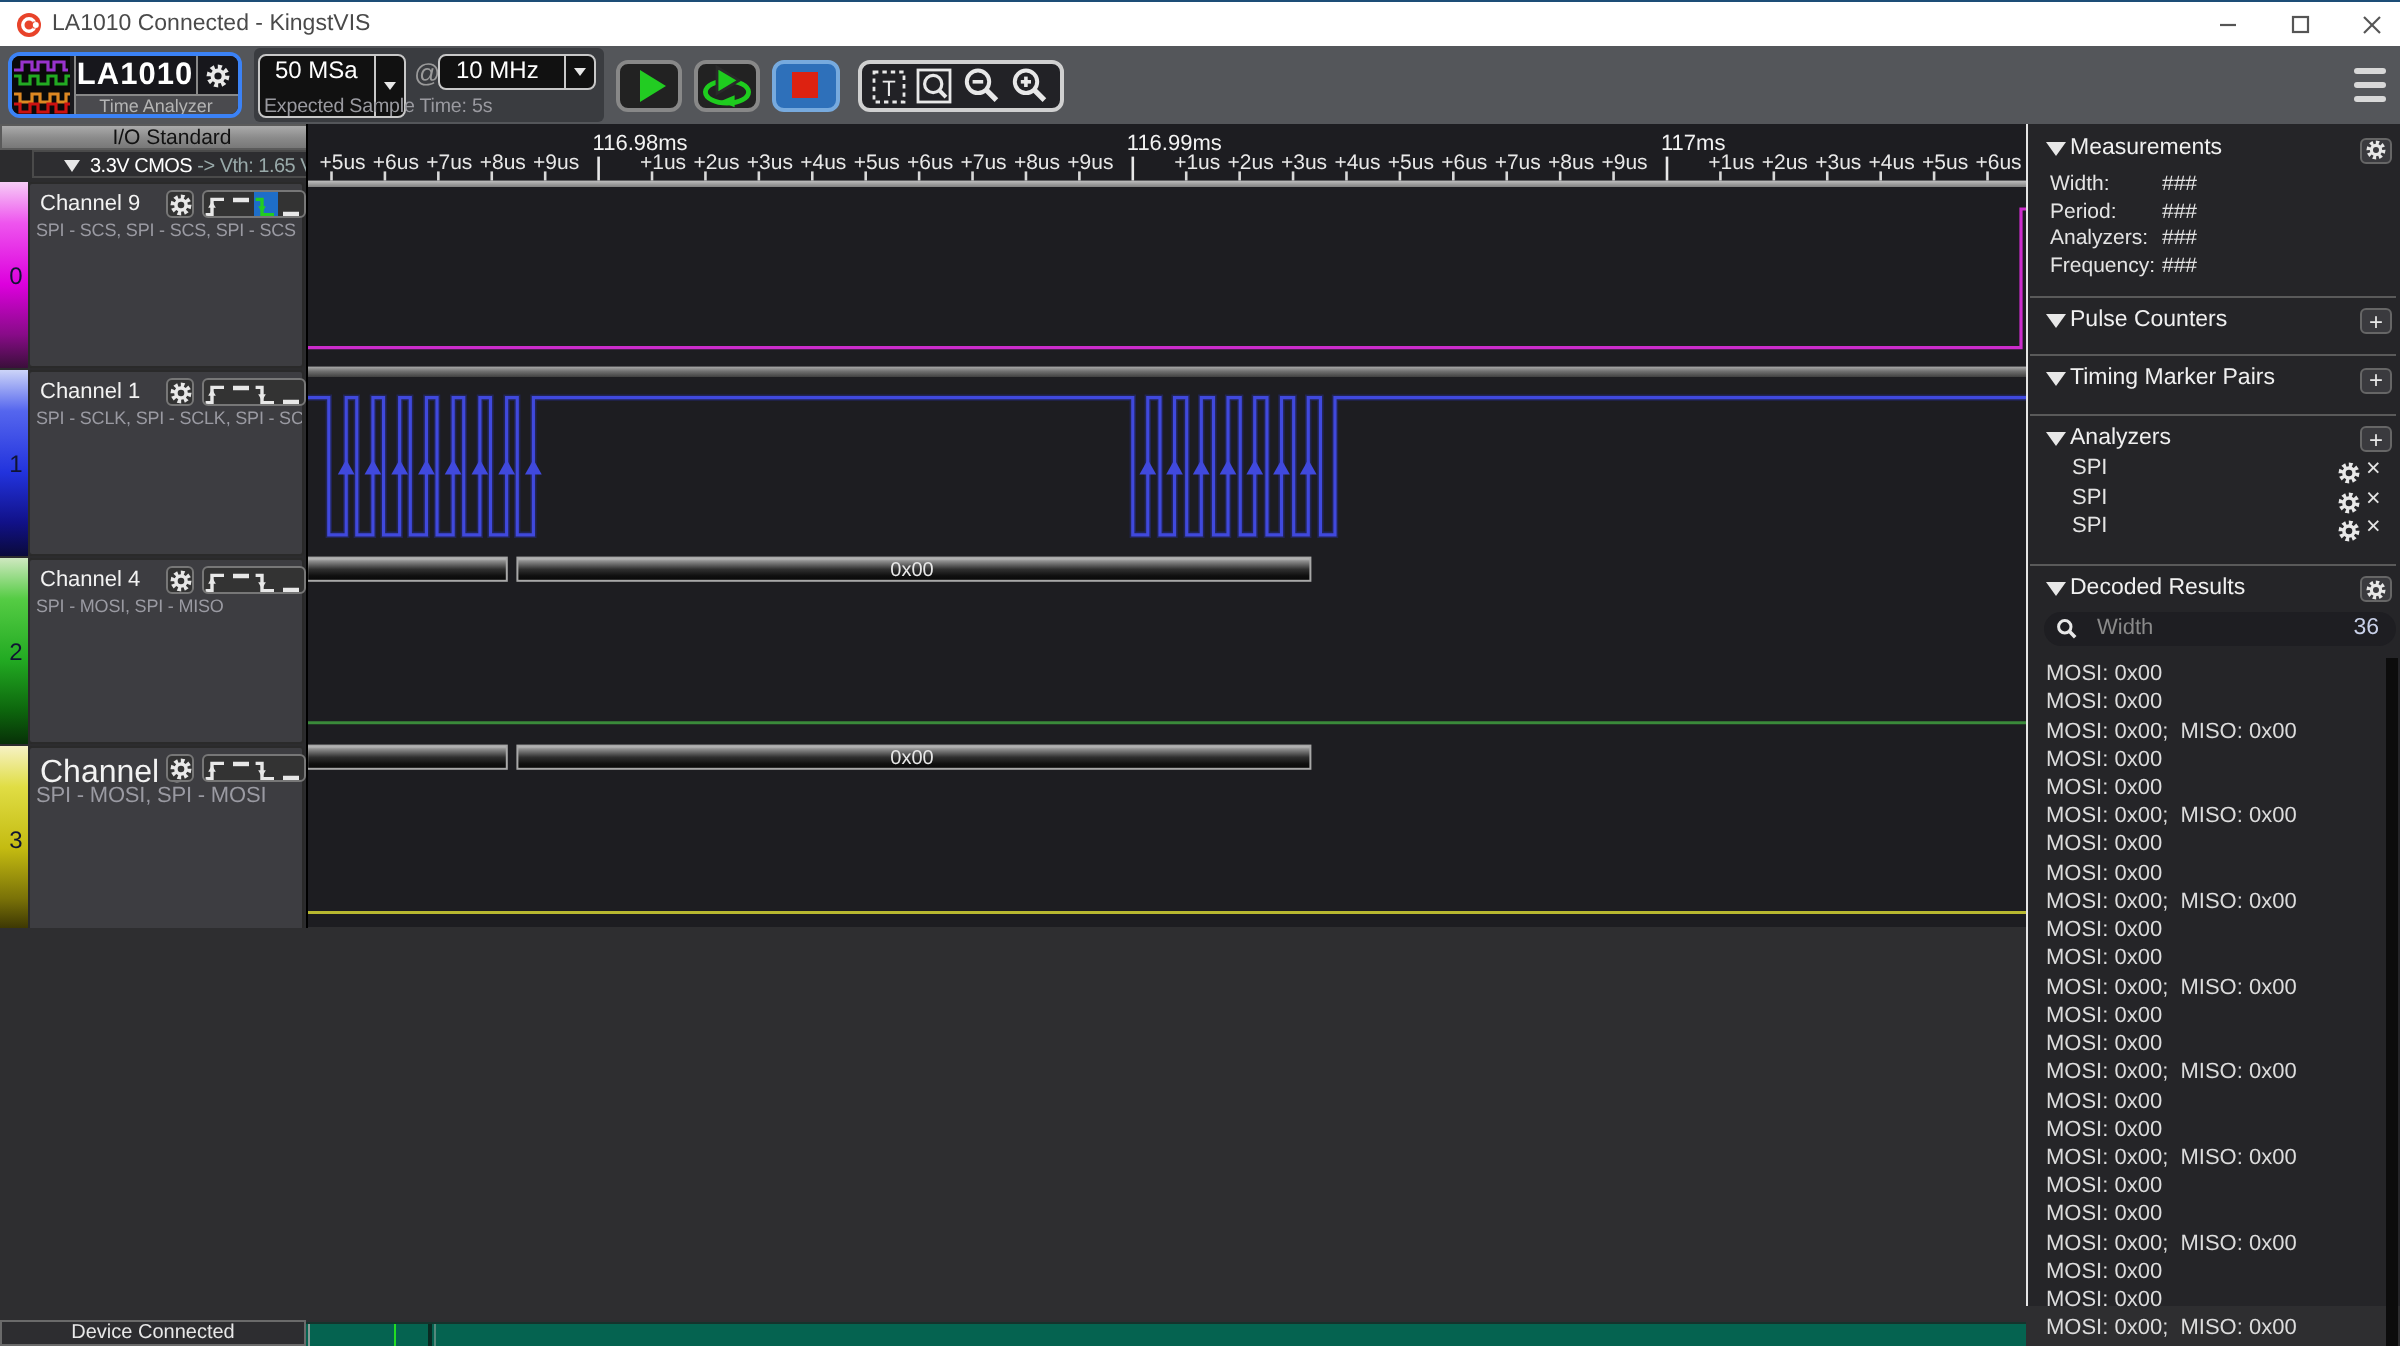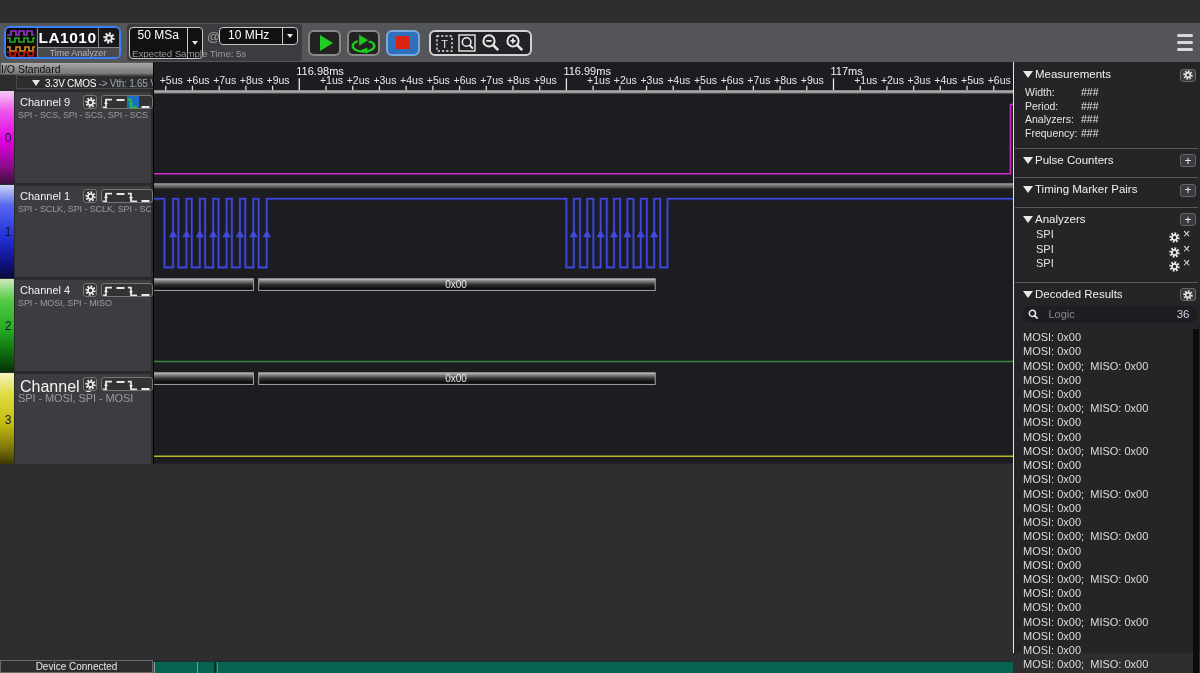--- a/index.html
+++ b/index.html
@@ -1,19 +1,34 @@
 <!DOCTYPE html>
 <html><head><meta charset="utf-8"><style>
 *{margin:0;padding:0;box-sizing:border-box}
 html,body{width:1200px;height:673px;overflow:hidden;font-family:"Liberation Sans",sans-serif;background:#2e2e30}
 .abs{position:absolute}
 </style></head>
 <body>
 <div class="abs" style="left:0;top:0;width:1200px;height:673px">
 
+<div class="abs" style="left:0;top:0;width:1200px;height:22.5px;background:#ffffff;border-top:1.5px solid #1d4e77">
+  <svg width="13" height="13" viewBox="0 0 13 13" style="position:absolute;left:8px;top:4.5px">
+    <circle cx="6.5" cy="6.5" r="6" fill="#e8432a"></circle>
+    <circle cx="6.5" cy="6.5" r="3.1" fill="none" stroke="#ffffff" stroke-width="1.7"></circle>
+    <rect x="8.3" y="4.8" width="3.6" height="3.4" fill="#e8432a"></rect>
+    <circle cx="9.9" cy="6.5" r="1.5" fill="#ffffff"></circle>
+  </svg>
+  <div class="abs" style="left:26px;top:5px;font-size:11.5px;color:#4a4a4a">LA1010 Connected - KingstVIS</div>
+  <svg width="120" height="18" viewBox="0 0 120 18" style="position:absolute;left:1076px;top:2px">
+    <line x1="34" y1="9.5" x2="42" y2="9.5" stroke="#555" stroke-width="1.1"></line>
+    <rect x="70.5" y="5.5" width="7.5" height="7.5" fill="none" stroke="#555" stroke-width="1.1"></rect>
+    <line x1="106" y1="5.5" x2="114" y2="13.5" stroke="#555" stroke-width="1.1"></line>
+    <line x1="114" y1="5.5" x2="106" y2="13.5" stroke="#555" stroke-width="1.1"></line>
+  </svg>
+</div>
 
 <div class="abs" style="left:0;top:22.5px;width:1200px;height:39.5px;background:#54565a">
 
   <div class="abs" style="left:3.5px;top:3.5px;width:117px;height:33px;border:2px solid #3b82f6;border-radius:6px;background:#1a1a1e;overflow:hidden">
     <div class="abs" style="left:0;top:0;width:31px;height:29px"><svg width="29" height="31" viewBox="0 0 29 31">
             <rect width="29" height="31" fill="#0a0a0a"></rect>
             <path d="M1,7 h4 v-4 h5 v4 h3 v-4 h5 v4 h3 v-4 h5 v4 h2" fill="none" stroke="#9933cc" stroke-width="1.6"></path>
             <path d="M1,10 h3 v4 h5 v-4 h4 v4 h5 v-4 h4 v4 h5 v-4 h2" fill="none" stroke="#22aa22" stroke-width="1.6"></path>
             <path d="M1,19 h3 v4 h6 v-4 h4 v4 h5 v-4 h4 v4 h4 v-4 h2" fill="none" stroke="#dd8822" stroke-width="1.6"></path>
             <path d="M1,24 h3 v4 h5 v-4 h4 v4 h5 v-4 h4 v4 h5 v-4 h2" fill="none" stroke="#cc1111" stroke-width="1.6"></path>
@@ -86,21 +101,21 @@
   </div>
 
   <div class="abs" style="left:1177px;top:11px;width:16px">
     <div style="height:3.5px;background:#d8d8d8;border-radius:2px;margin-bottom:3.5px"></div>
     <div style="height:3.5px;background:#d8d8d8;border-radius:2px;margin-bottom:3.5px"></div>
     <div style="height:3.5px;background:#d8d8d8;border-radius:2px"></div>
   </div>
 </div>
 
 <div class="abs" style="left:0;top:62px;width:153px;height:404.5px;background:#2c2c2e">
-  <div class="abs" style="left:0;top:0;width:172px;height:13.3px;background:linear-gradient(180deg,#ababab,#8a8a8a 55%,#787878);border:1px solid #5a5a5a;text-align:left;font-size:10.5px;color:#111;line-height:12px">I/O Standard</div>
+  <div class="abs" style="left:0;top:0;width:172px;height:13.3px;background:linear-gradient(180deg,#ababab,#8a8a8a 55%,#787878);border:1px solid #5a5a5a;text-align:center;font-size:10.5px;color:#111;line-height:12px">I/O Standard</div>
   <div class="abs" style="left:16px;top:13.3px;width:184px;height:14.2px;background:#2d2d30;border:1px solid #4a4a4a">
     <div class="abs" style="left:15px;top:4px;width:0;height:0;border-left:4.5px solid transparent;border-right:4.5px solid transparent;border-top:6px solid #e8e8e8"></div>
     <div class="abs" style="left:28px;top:1.5px;font-size:10px;letter-spacing:-0.25px;white-space:nowrap"><span style="color:#fff">3.3V CMOS</span><span style="color:#9aa"> -&gt; Vth: 1.65 V</span></div>
   </div>
   <div style="position:absolute;left:0;top:28.5px;width:153px;height:93px">
 <div style="position:absolute;left:0;top:0;width:14px;height:93px;background:linear-gradient(180deg,#f6ccf6 0%,#ee55ee 22%,#dd00dd 55%,#880b88 82%,#3a0f3a 100%)"></div>
 <div style="position:absolute;left:3px;top:40px;width:10px;font-size:12px;color:#101432;text-align:center">0</div>
 <div style="position:absolute;left:14px;top:0;width:138px;height:93px;background:#3d3d41;border:1px solid #2a2a2a;border-radius:2px">
 <div style="position:absolute;left:5px;top:4px;font-size:11px;color:#f2f2f2">Channel 9</div>
 <div style="position:absolute;left:68px;top:3.5px;width:14px;height:14px;border:1px solid #777;border-radius:3px;background:#333;display:flex;align-items:center;justify-content:center">
@@ -423,21 +438,21 @@
       <div style="position:absolute;right:4px;top:226.0px;width:16px;height:13px;border:1px solid #666;border-radius:3px;background:#3a3a3e;display:flex;align-items:center;justify-content:center;color:#e8e8e8;font-size:12px;line-height:10px">
         <svg width="10" height="10" viewBox="0 0 10 10">
           <path d="M4.91,0.20 L6.92,0.60 L6.24,2.16 L7.15,2.77 L8.33,1.54 L9.47,3.25 L7.89,3.87 L8.10,4.94 L9.80,4.91 L9.40,6.92 L7.84,6.24 L7.23,7.15 L8.46,8.33 L6.75,9.47 L6.13,7.89 L5.06,8.10 L5.09,9.80 L3.08,9.40 L3.76,7.84 L2.85,7.23 L1.67,8.46 L0.53,6.75 L2.11,6.13 L1.90,5.06 L0.20,5.09 L0.60,3.08 L2.16,3.76 L2.77,2.85 L1.54,1.67 L3.25,0.53 L3.87,2.11 L4.94,1.90 Z M6.50,5.00 A1.50,1.50 0 1 0 3.50,5.00 A1.50,1.50 0 1 0 6.50,5.00 Z" fill="#e8e8e8" fill-rule="evenodd"></path>
         </svg>
       </div>
       <div style="position:absolute;left:7.5px;top:243.6px;width:176px;height:17.5px;background:#1e1e22;border-radius:9px">
         <svg width="11" height="11" viewBox="0 0 11 11" style="position:absolute;left:6px;top:3px">
           <circle cx="4.4" cy="4.4" r="3.1" fill="none" stroke="#e8e8e8" stroke-width="1.5"></circle>
           <line x1="6.8" y1="6.8" x2="9.6" y2="9.6" stroke="#e8e8e8" stroke-width="1.8"></line>
         </svg>
-        <div style="position:absolute;left:27px;top:2.5px;font-size:11px;color:#8a8a8a">Logic</div>
+        <div style="position:absolute;left:27px;top:2.5px;font-size:11px;color:#8a8a8a">Width</div>
         <div style="position:absolute;right:8px;top:2px;font-size:11.5px;color:#c8d0e8">36</div>
       </div>
       <div style="position:absolute;left:9px;top:269.0px;font-size:11px;color:#dcdcdc;white-space:nowrap">MOSI: 0x00</div>
       <div style="position:absolute;left:9px;top:283.2px;font-size:11px;color:#dcdcdc;white-space:nowrap">MOSI: 0x00</div>
       <div style="position:absolute;left:9px;top:297.5px;font-size:11px;color:#dcdcdc;white-space:nowrap">MOSI: 0x00;&nbsp; MISO: 0x00</div>
       <div style="position:absolute;left:9px;top:311.7px;font-size:11px;color:#dcdcdc;white-space:nowrap">MOSI: 0x00</div>
       <div style="position:absolute;left:9px;top:325.9px;font-size:11px;color:#dcdcdc;white-space:nowrap">MOSI: 0x00</div>
       <div style="position:absolute;left:9px;top:340.1px;font-size:11px;color:#dcdcdc;white-space:nowrap">MOSI: 0x00;&nbsp; MISO: 0x00</div>
       <div style="position:absolute;left:9px;top:354.4px;font-size:11px;color:#dcdcdc;white-space:nowrap">MOSI: 0x00</div>
       <div style="position:absolute;left:9px;top:368.6px;font-size:11px;color:#dcdcdc;white-space:nowrap">MOSI: 0x00</div>

